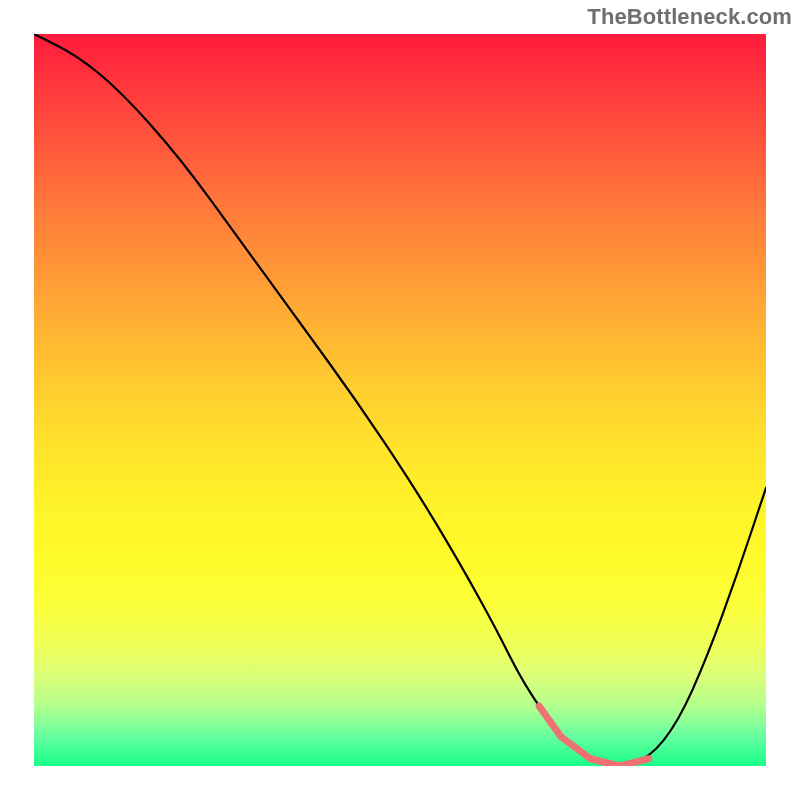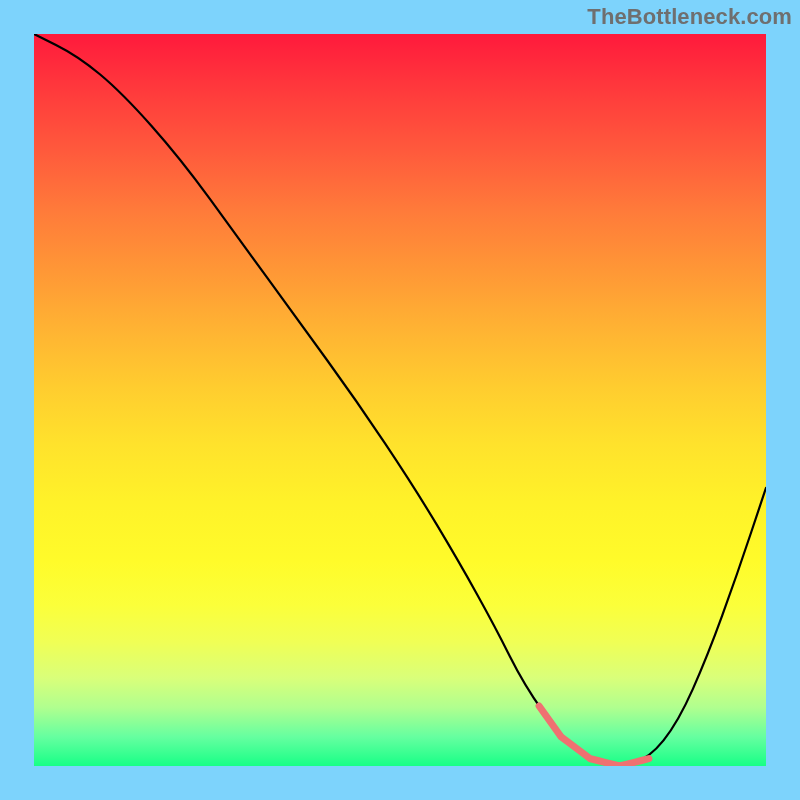--- a/index.html
+++ b/index.html
@@ -9,21 +9,21 @@
     height: 800px;
     background: #000000;
     overflow: hidden;
   }
   .frame {
     position: absolute;
     left: 0;
     top: 0;
     width: 800px;
     height: 800px;
-    background: #7dd3fc;
+    background: #ffffff;
   }
   .plot {
     position: absolute;
     background: linear-gradient(to bottom,
       #ff1a3c 0%,
       #ff3b3c 8%,
       #ff5a3c 16%,
       #ff7a3a 24%,
       #ff9636 32%,
       #ffb233 40%,

